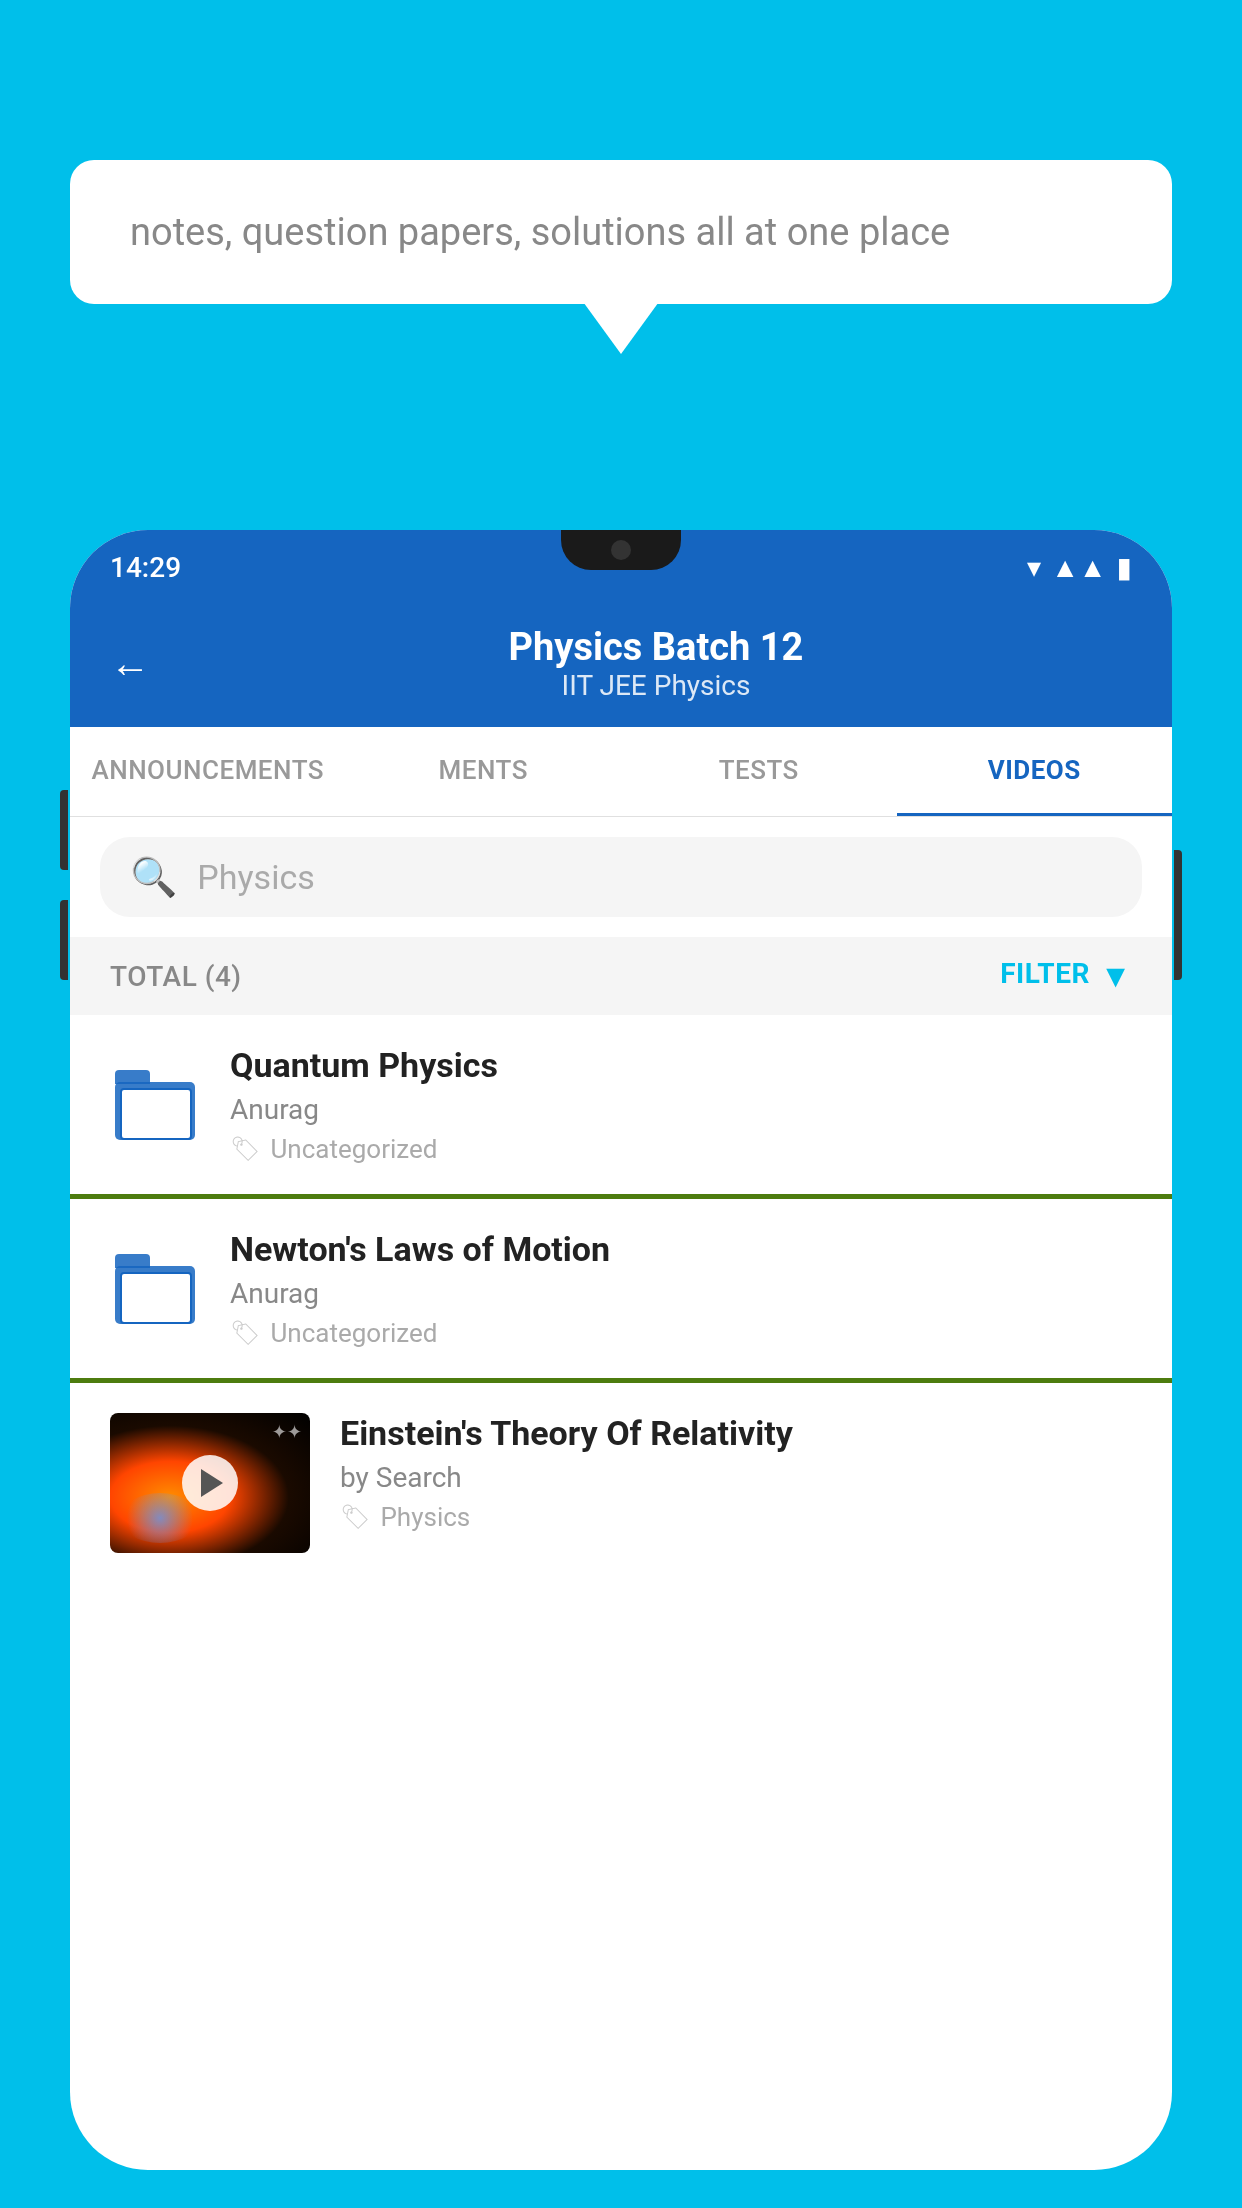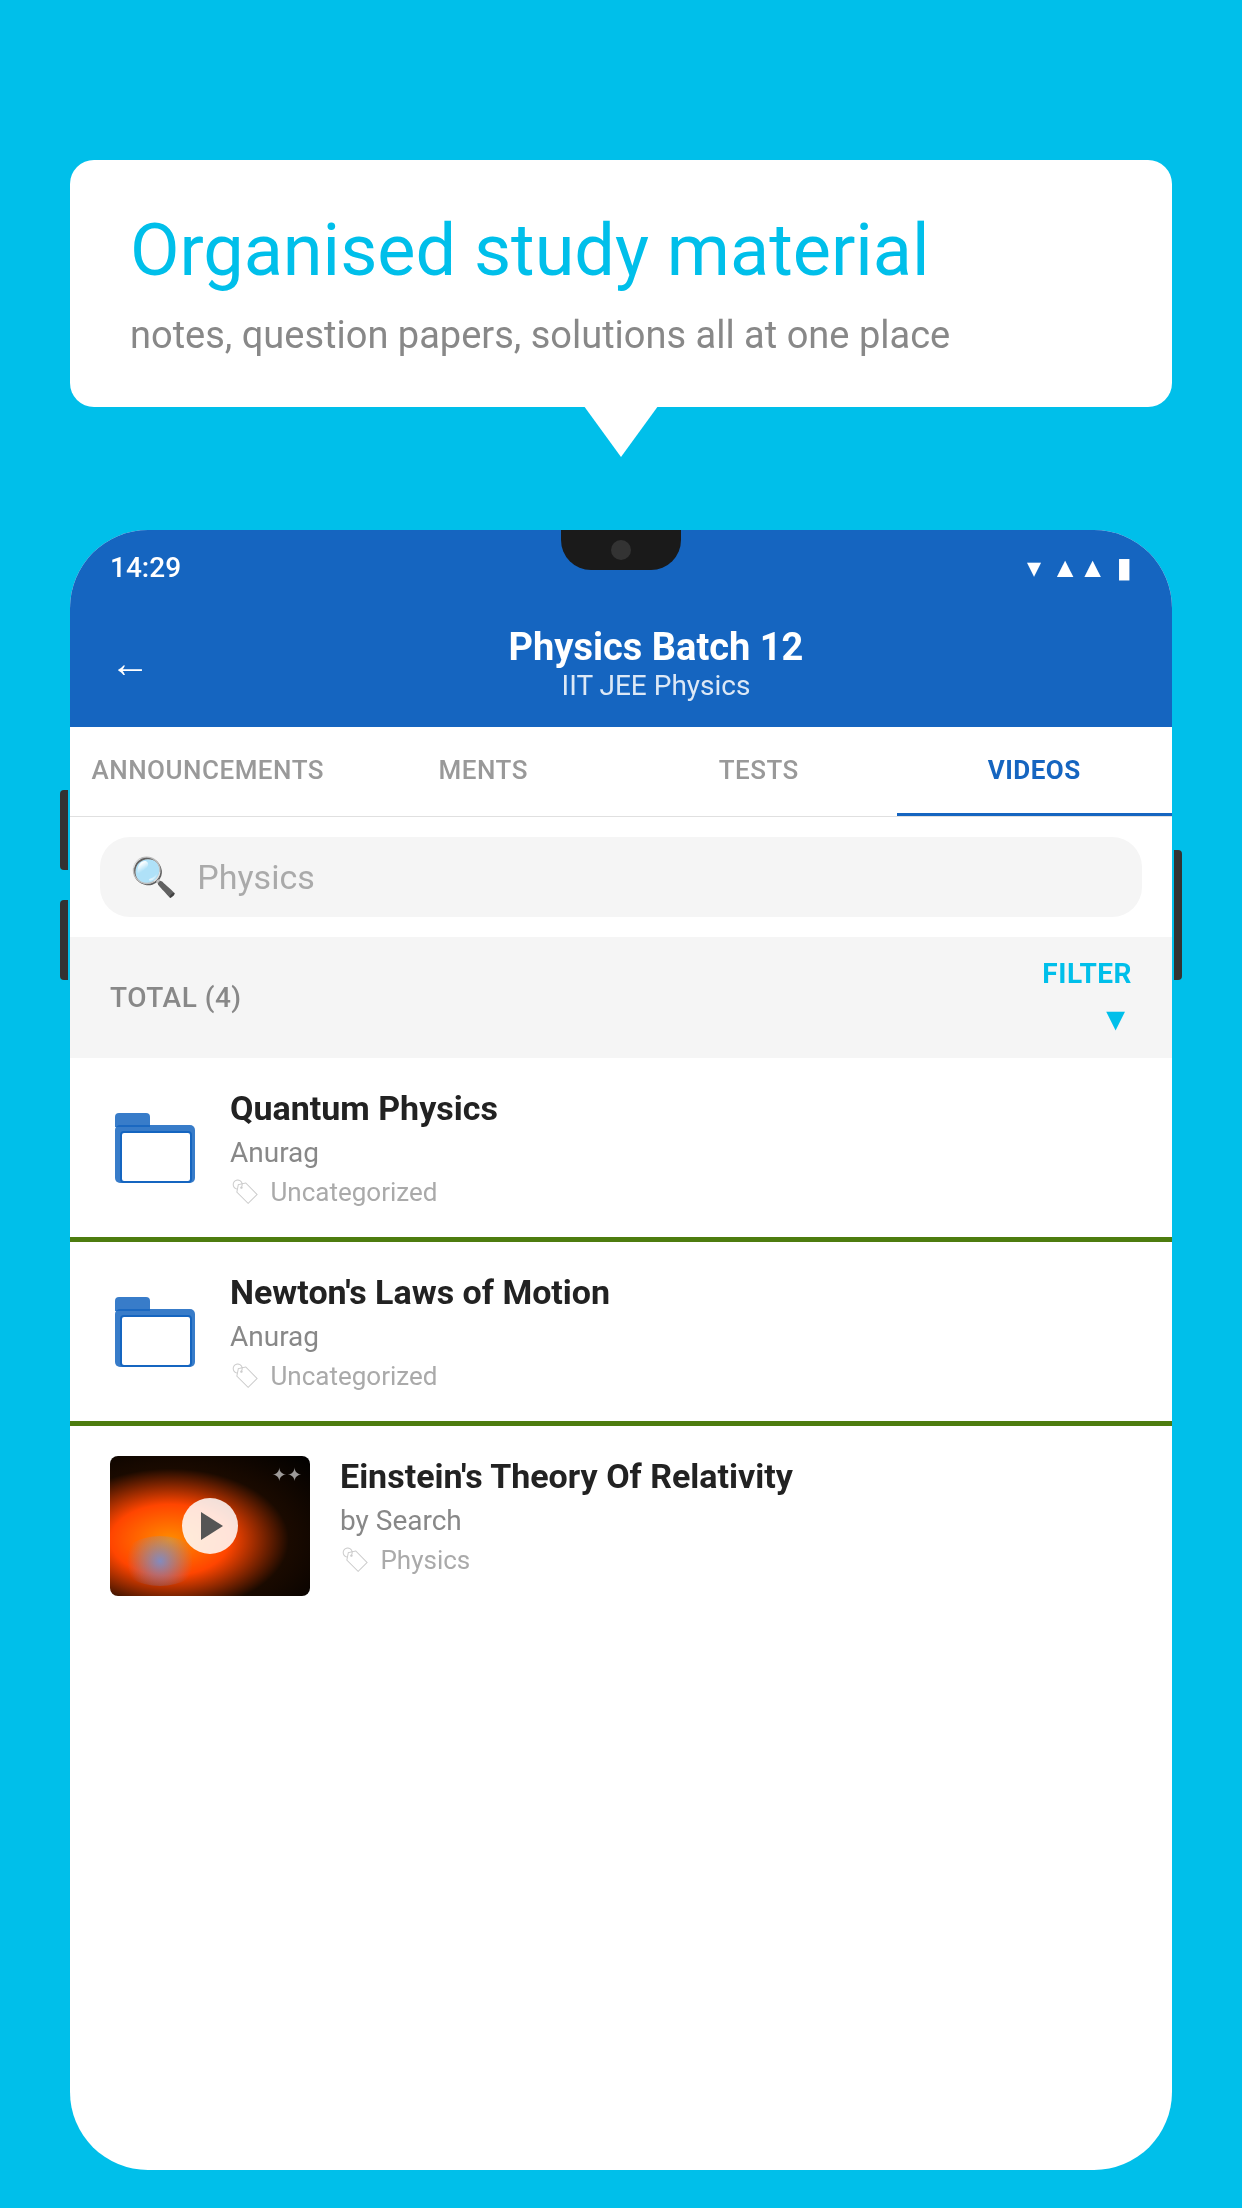--- a/index.html
+++ b/index.html
@@ -203,29 +203,28 @@
     .total-text {
       font-size: 28px;
       color: #888;
       font-weight: 500;
       text-transform: uppercase;
       letter-spacing: 0.5px;
     }
 
     .filter-btn {
       display: flex;
-      align-items: flex-end;
+      align-items: flex-start;
       gap: 10px;
       color: #00BFEA;
       font-size: 28px;
       font-weight: 700;
       text-transform: uppercase;
       letter-spacing: 0.5px;
       cursor: pointer;
-      flex-direction: column;
     }
 
     .filter-icon {
       font-size: 32px;
       color: #00BFEA;
     }
 
     
     .content-area {
       background: white;
@@ -423,21 +422,20 @@
       width: 8px;
       height: 130px;
       background: #333;
       border-radius: 0 4px 4px 0;
     }
   </style>
 </head>
 <body>
 
 <div class="speech-bubble">
-  <div class="speech-bubble-title">Organised study material</div>
   <div class="speech-bubble-subtitle">notes, question papers, solutions all at one place</div>
 </div>
 
 <div class="phone-wrapper">
   <div class="phone-outer">
     <div class="side-button-left"></div>
     <div class="side-button-left2"></div>
     <div class="side-button-right"></div>
 
     <div class="phone-inner">

